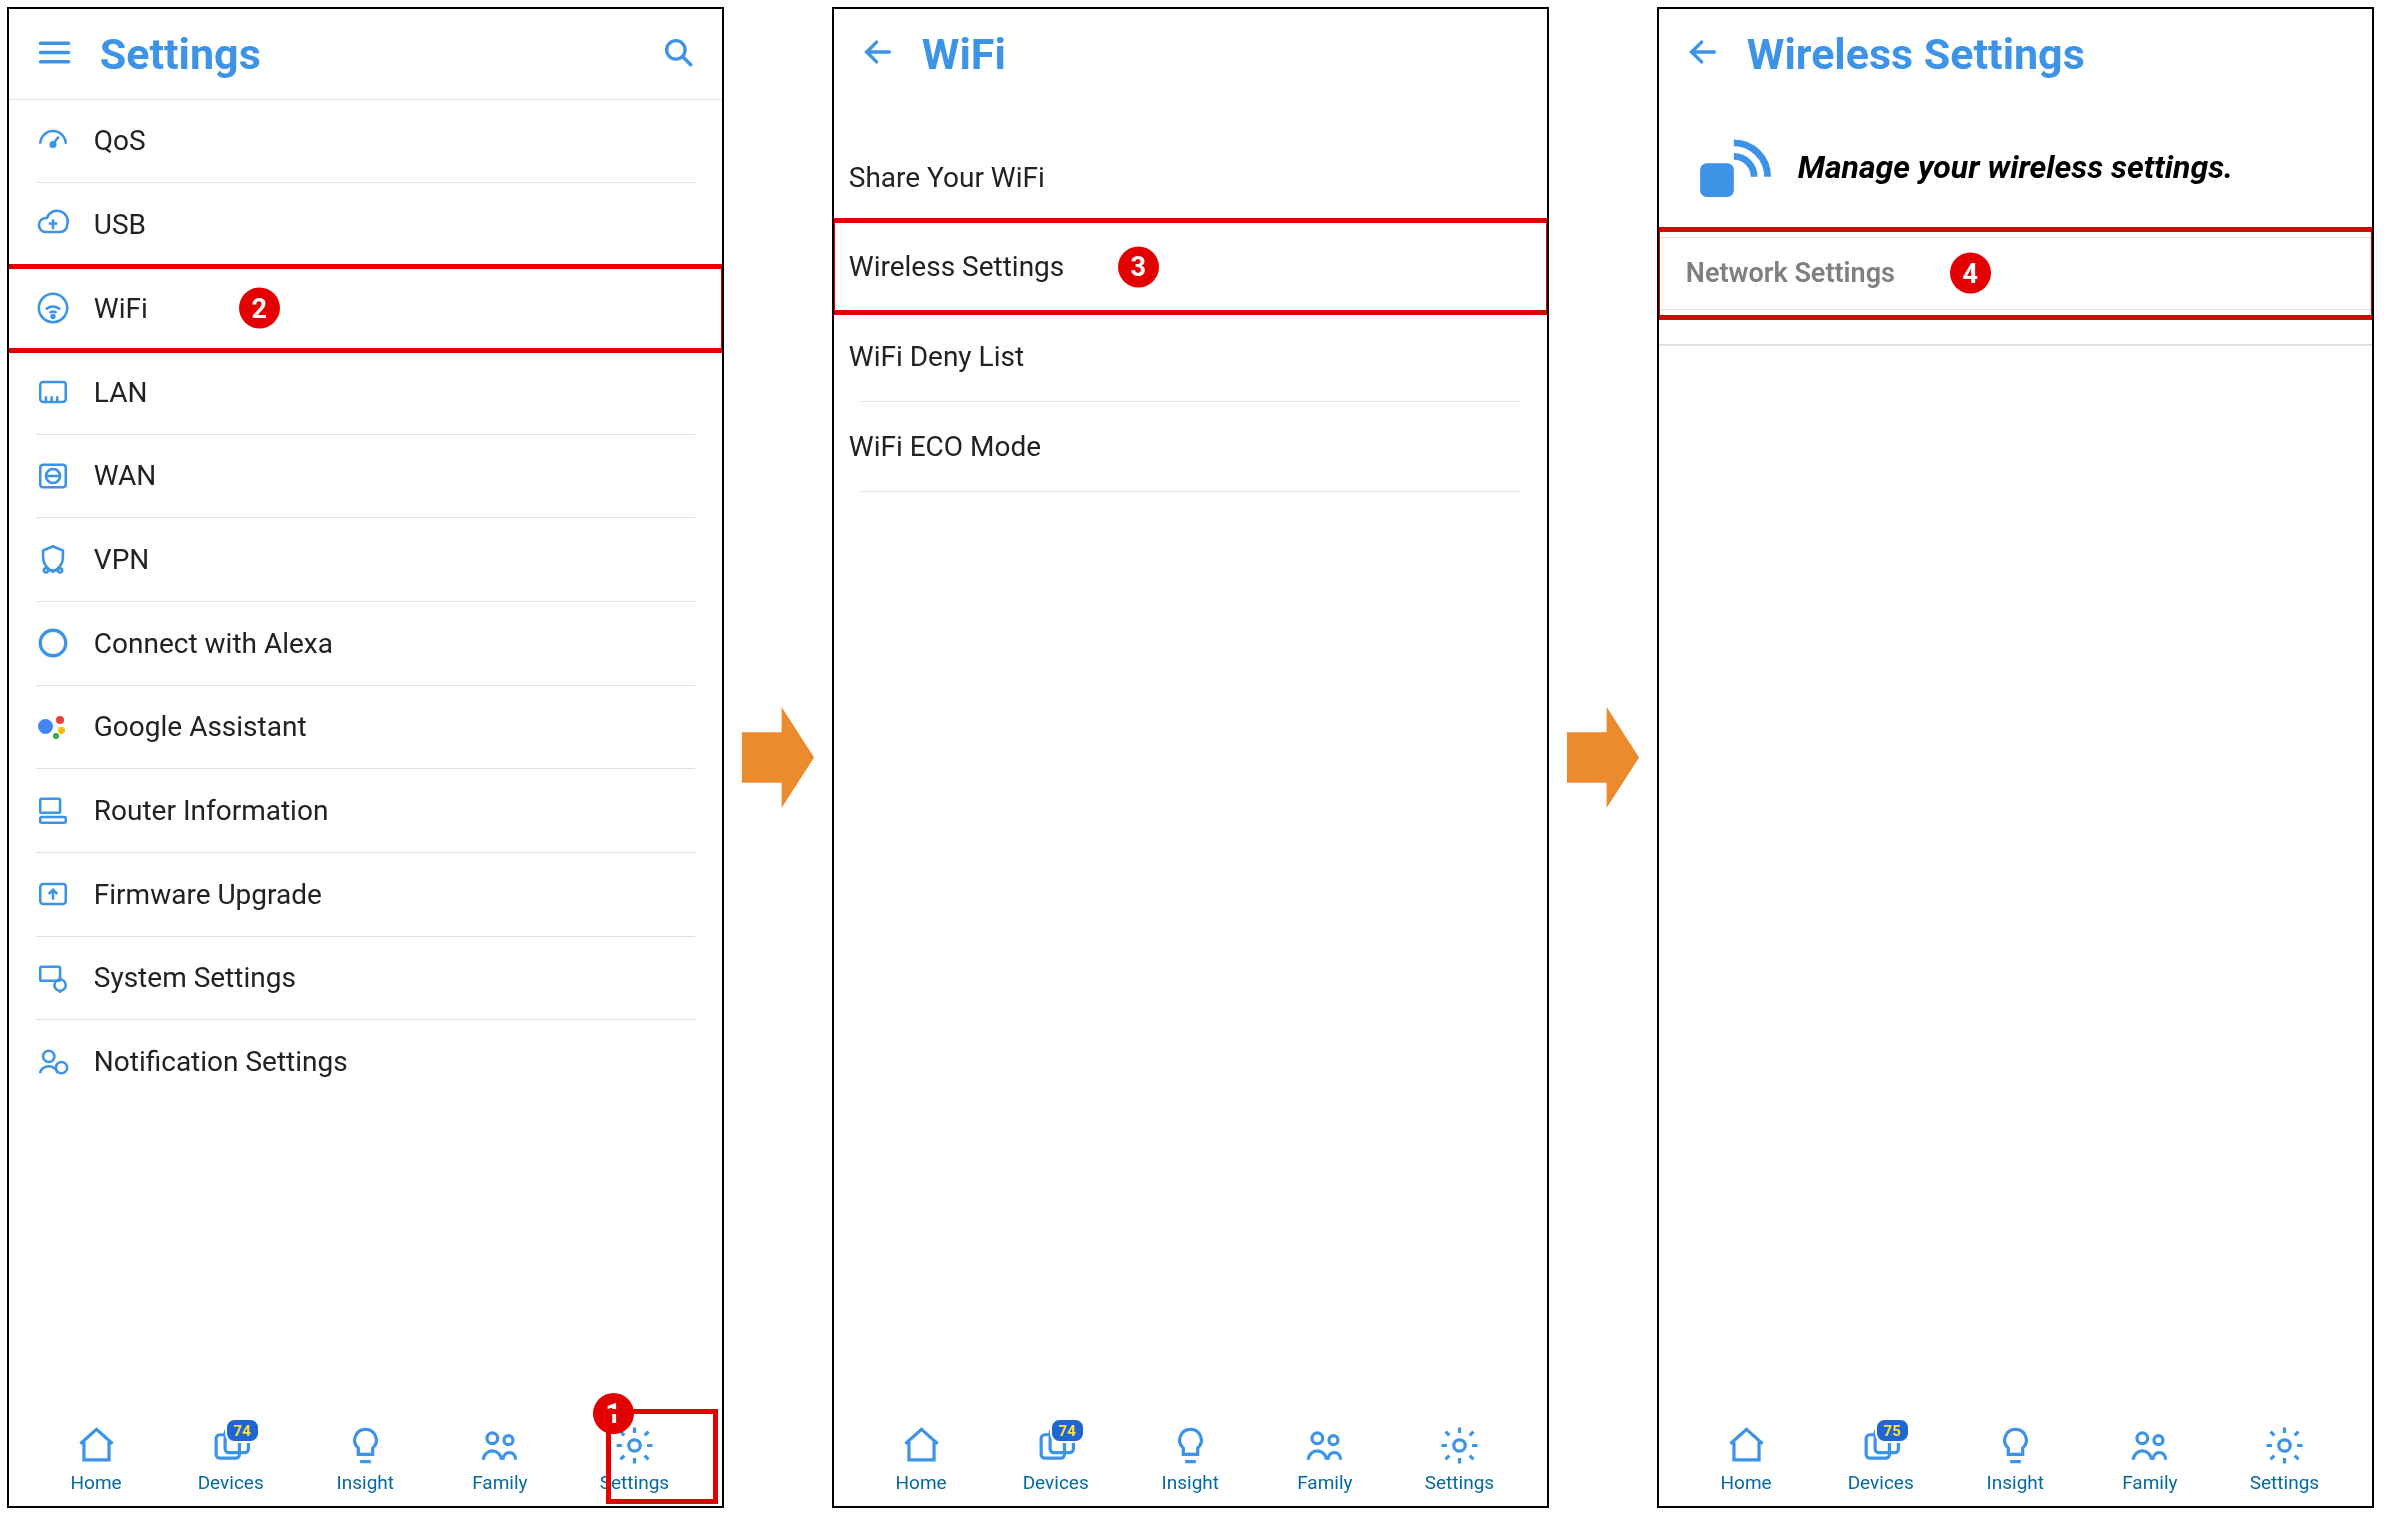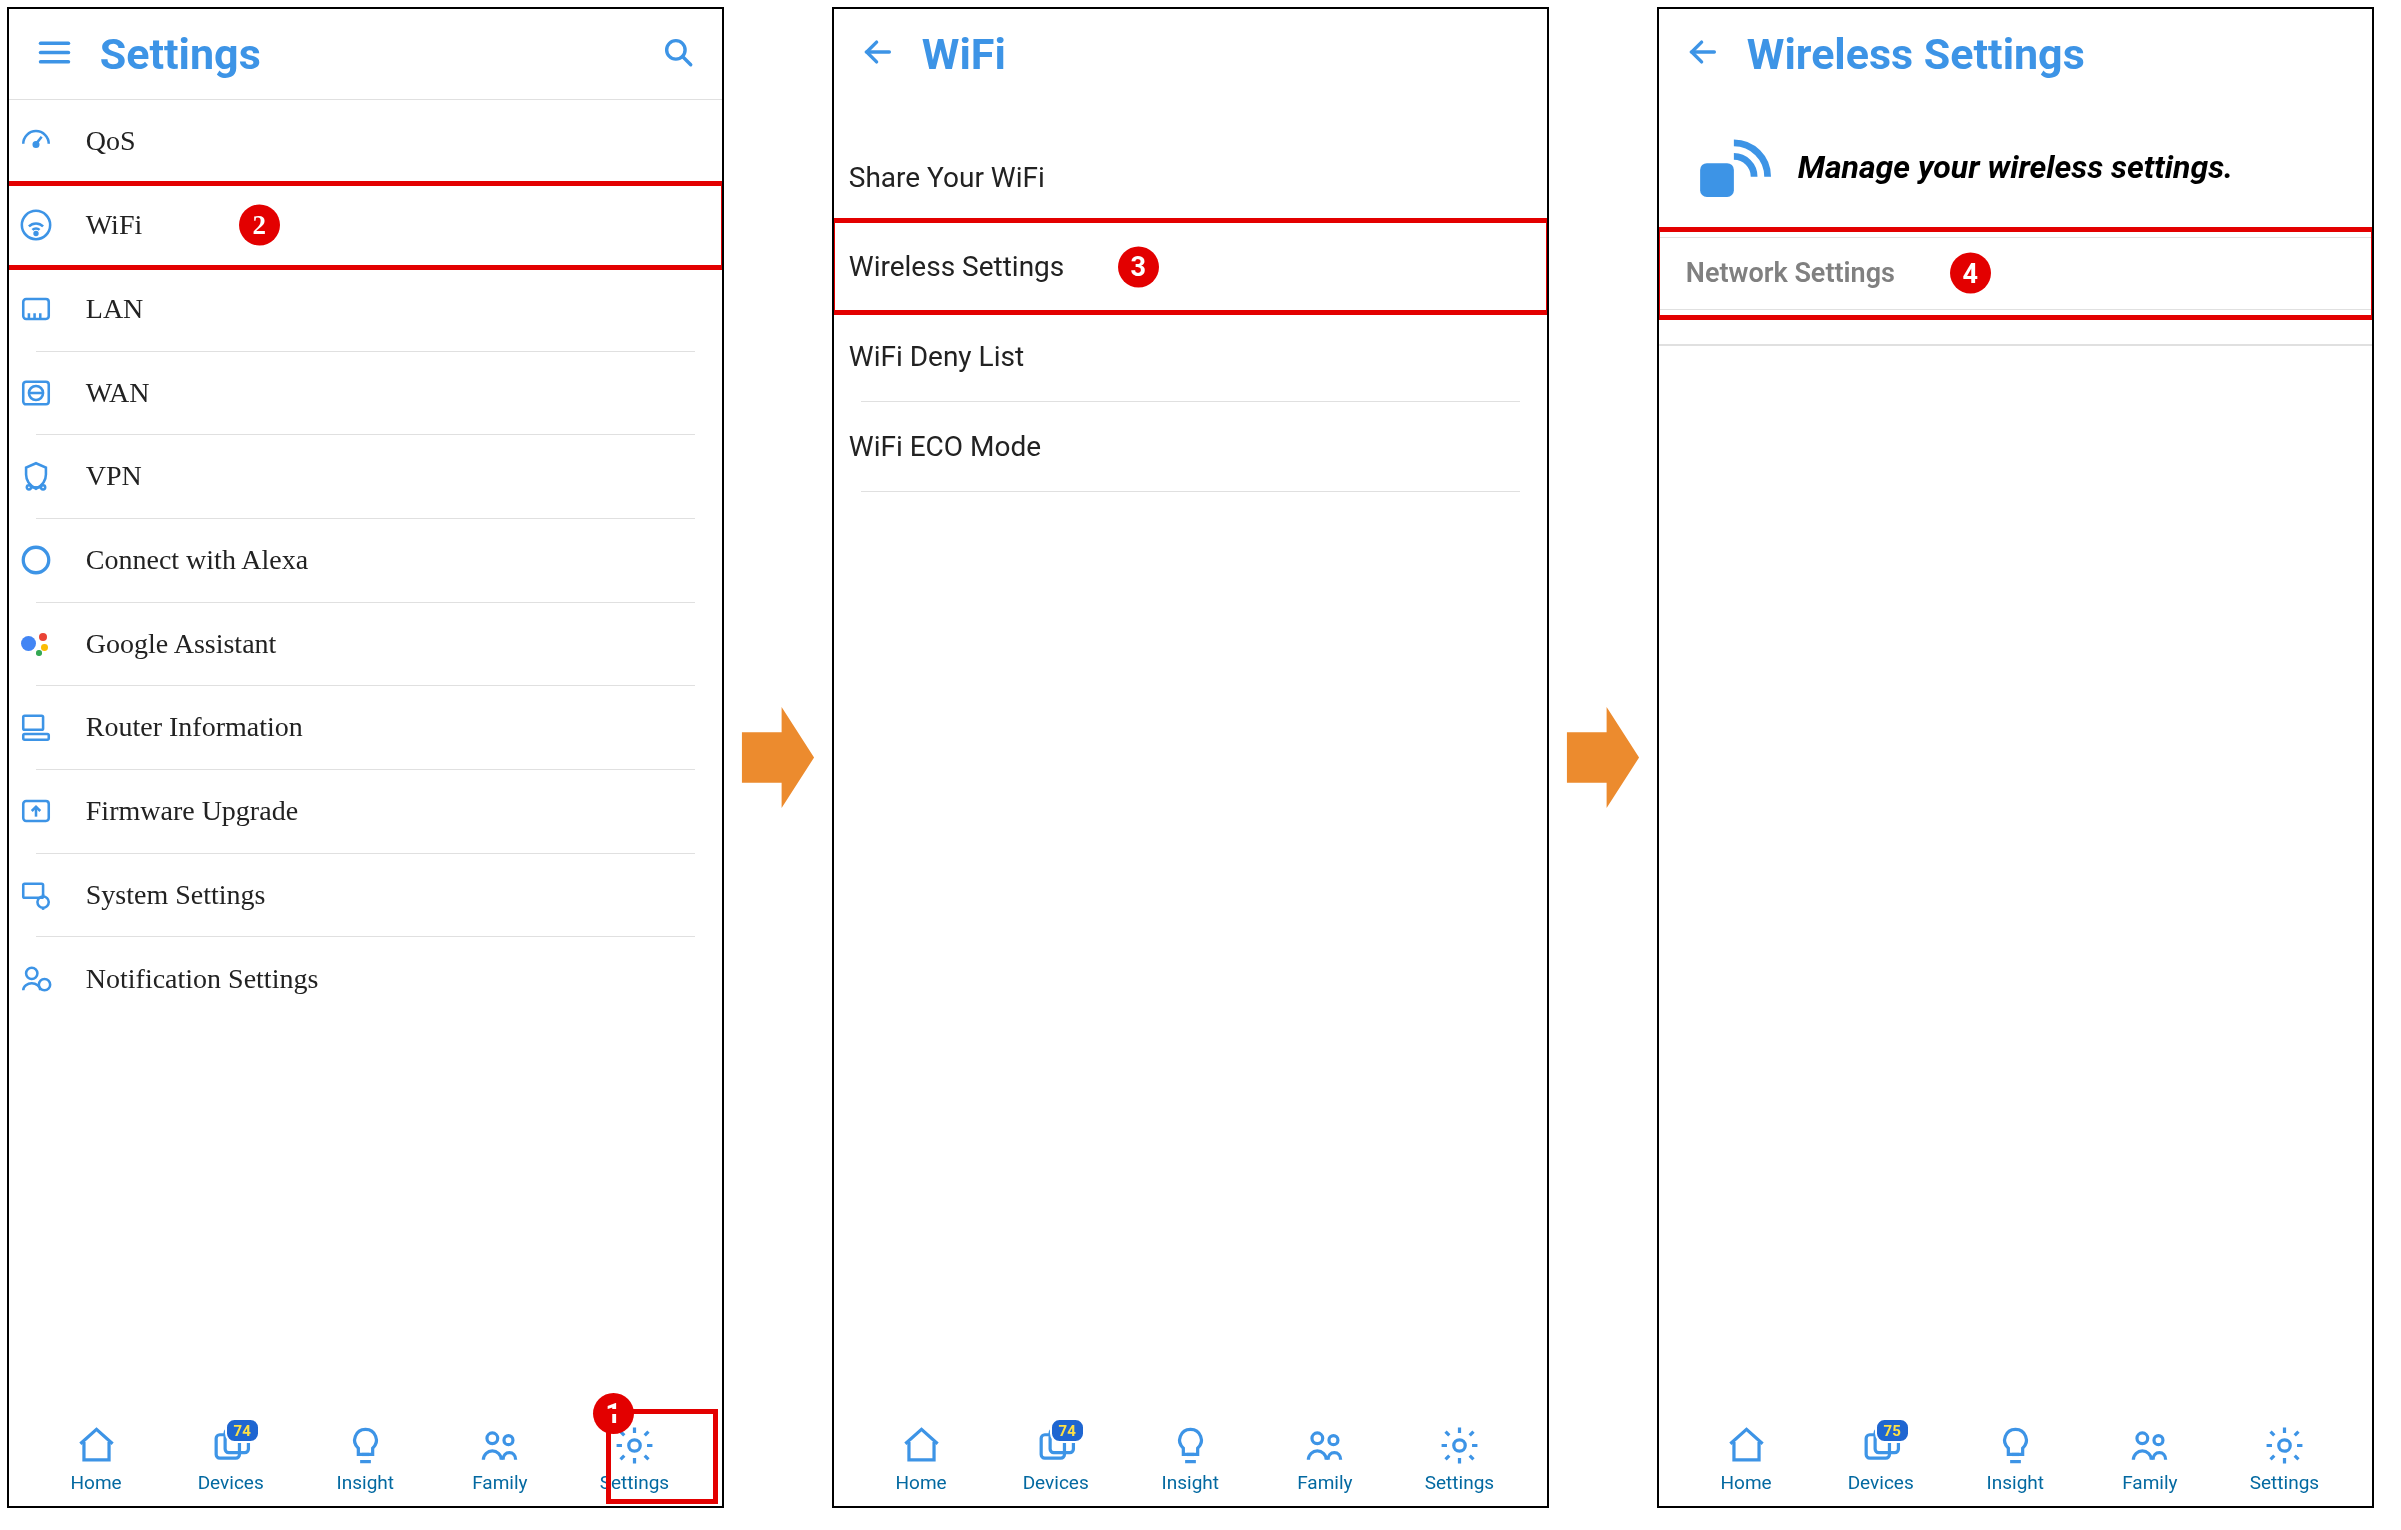--- a/index.html
+++ b/index.html
@@ -42,26 +42,25 @@
     margin: 0 27px;
   }
   .divider-full {
     height: 0.7px;
     background: #e0e0e0;
   }
   .list { flex: 1; overflow: hidden; }
   .row {
     display: flex;
     align-items: center;
-    padding: 24px 10px;
-    gap: 32px;
+    padding: 24px 27px;
+    gap: 23px;
     font-size: 28px;
     color: #222;
     position: relative;
-    font-family: Liberation Serif, serif;
   }
   .row .icon-slot {
     width: 35px;
     height: 35px;
     display: flex;
     align-items: center;
     justify-content: center;
     color: #3d94e6;
   }
   .row-noicon {
@@ -188,20 +187,30 @@
         <svg width="34" height="34" viewBox="0 0 24 24" fill="none" stroke="#3d94e6" stroke-width="1.8">
             <path d="M3 14a9 9 0 0 1 18 0"></path>
             <circle cx="12" cy="14.5" r="1.6" fill="#3d94e6"></circle>
             <line x1="12" y1="14" x2="16" y2="9"></line>
           </svg>
       </span>
       <span>QoS</span>
     </div>
     <div class="divider-thin"></div>
 
+    <div class="row">
+      <span class="icon-slot">
+        <svg width="34" height="34" viewBox="0 0 24 24" fill="none" stroke="#3d94e6" stroke-width="1.8">
+            <path d="M7 17a5 5 0 1 1 .7-9.96A6 6 0 0 1 22 12a5 5 0 0 1-5 5H7z"></path>
+            <line x1="12" y1="8" x2="12" y2="15"></line>
+            <line x1="9" y1="11" x2="15" y2="11"></line>
+          </svg>
+      </span>
+      <span>USB</span>
+    </div>
     <div class="divider-thin"></div>
 
     <div class="row" style="position:relative;">
       <span class="icon-slot">
         <svg width="34" height="34" viewBox="0 0 24 24" fill="none" stroke="#3d94e6" stroke-width="1.8">
             <circle cx="12" cy="12" r="10"></circle>
             <path d="M7 13a7 7 0 0 1 10 0"></path>
             <path d="M9.5 15.5a3.5 3.5 0 0 1 5 0"></path>
             <circle cx="12" cy="18" r="1" fill="#3d94e6"></circle>
           </svg>

